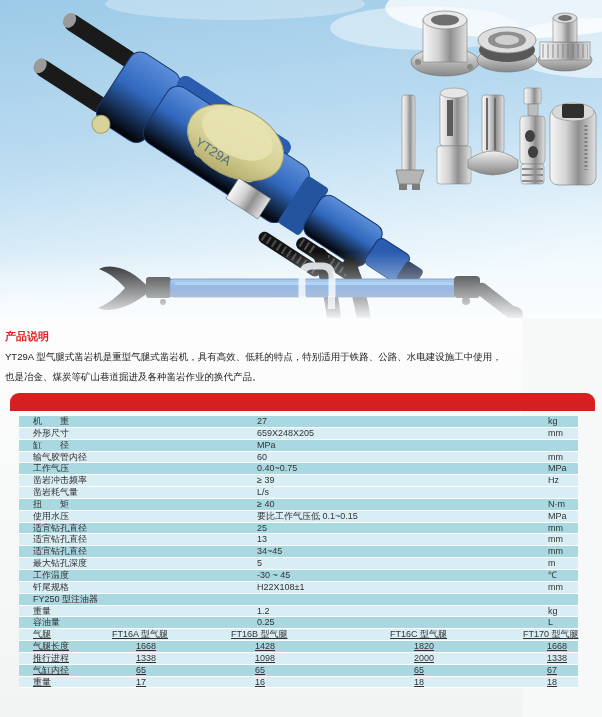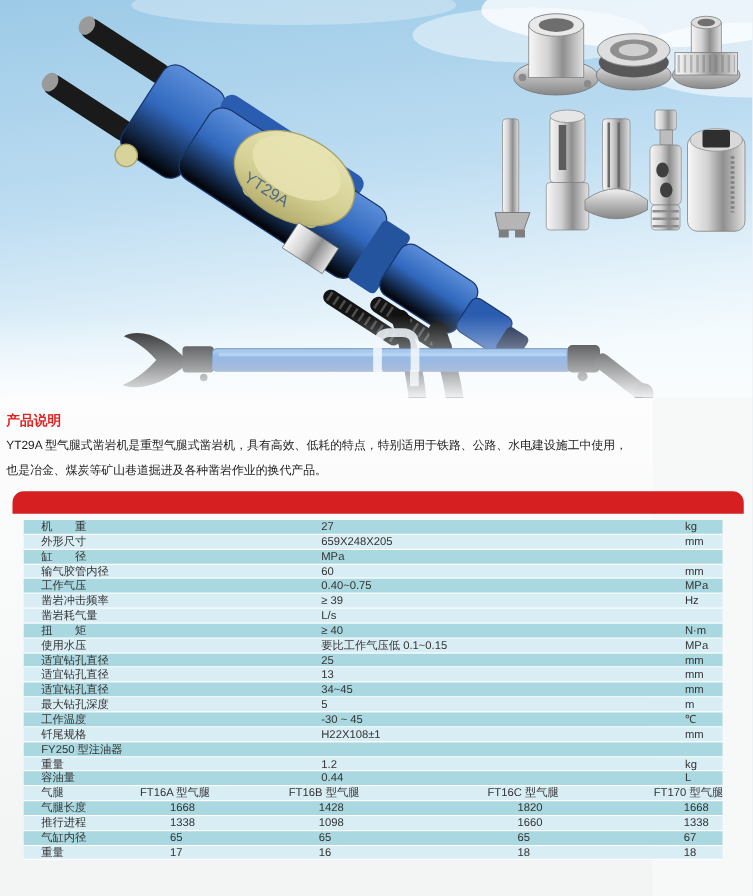--- a/index.html
+++ b/index.html
@@ -16,21 +16,21 @@
   .desc-h{font-size:11px;font-weight:bold;color:var(--heading-red,#e02320);margin:0 0 3px 0;}
   .desc-p{font-size:9.5px;line-height:20px;color:#1b1b1b;margin:0;}
 
   .red-bar{position:absolute;left:10px;top:75px;width:585px;height:18px;
            background:var(--accent-red,#d51f21);border-radius:9px 9px 0 0;}
 
   .spec-table{position:absolute;left:19px;top:98px;width:559px;}
   .trow{display:grid;height:10.85px;line-height:11px;border-bottom:1px solid #fff;
         font-size:9px;color:#333;white-space:nowrap;overflow:visible;gap:24px;}
   .trow.main{grid-template-columns:214px 267px 1fr;}
-  .trow.leg{grid-template-columns:69px 95px 135px 109px 120px 1fr;}
+  .trow.leg{grid-template-columns:69px 95px 135px 109px 120px 1fr;text-decoration:underline;}
   .row-dark{background:var(--row-dark,#a9d8e0);}
   .row-light{background:var(--row-light,#d9edf4);}
   .c-label{padding-left:14px;}
   .c-legval{padding-left:24px;}
   .c-unit2{padding-left:2px;}
 </style>
 </head>
 <body>
 
 <div class="page" style="--accent-red: #d51f21; --heading-red: #e02320; --row-dark: #a9d8e0; --row-light: #d9edf4;">
@@ -276,21 +276,21 @@
           <div class="c-value"></div>
           <div class="c-unit"></div>
         </div>
         <div class="trow row-light main">
           <div class="c-label">重量</div>
           <div class="c-value">1.2</div>
           <div class="c-unit">kg</div>
         </div>
         <div class="trow row-dark main">
           <div class="c-label">容油量</div>
-          <div class="c-value">0.44</div>
+          <div class="c-value">0.25</div>
           <div class="c-unit">L</div>
         </div>
         <div class="trow row-light leg">
           <div class="c-label">气腿</div>
           <div class="c-leghead">FT16A 型气腿</div>
           <div class="c-leghead">FT16B 型气腿</div>
           <div class="c-leghead">FT16C 型气腿</div>
           <div class="c-leghead">FT170 型气腿</div>
           <div class="c-unit2"></div>
         </div>
@@ -299,21 +299,21 @@
           <div class="c-legval">1668</div>
           <div class="c-legval">1428</div>
           <div class="c-legval">1820</div>
           <div class="c-legval">1668</div>
           <div class="c-unit2">mm</div>
         </div>
         <div class="trow row-light leg">
           <div class="c-label">推行进程</div>
           <div class="c-legval">1338</div>
           <div class="c-legval">1098</div>
-          <div class="c-legval">1660</div>
+          <div class="c-legval">2000</div>
           <div class="c-legval">1338</div>
           <div class="c-unit2">mm</div>
         </div>
         <div class="trow row-dark leg">
           <div class="c-label">气缸内径</div>
           <div class="c-legval">65</div>
           <div class="c-legval">65</div>
           <div class="c-legval">65</div>
           <div class="c-legval">67</div>
           <div class="c-unit2">mm</div>

